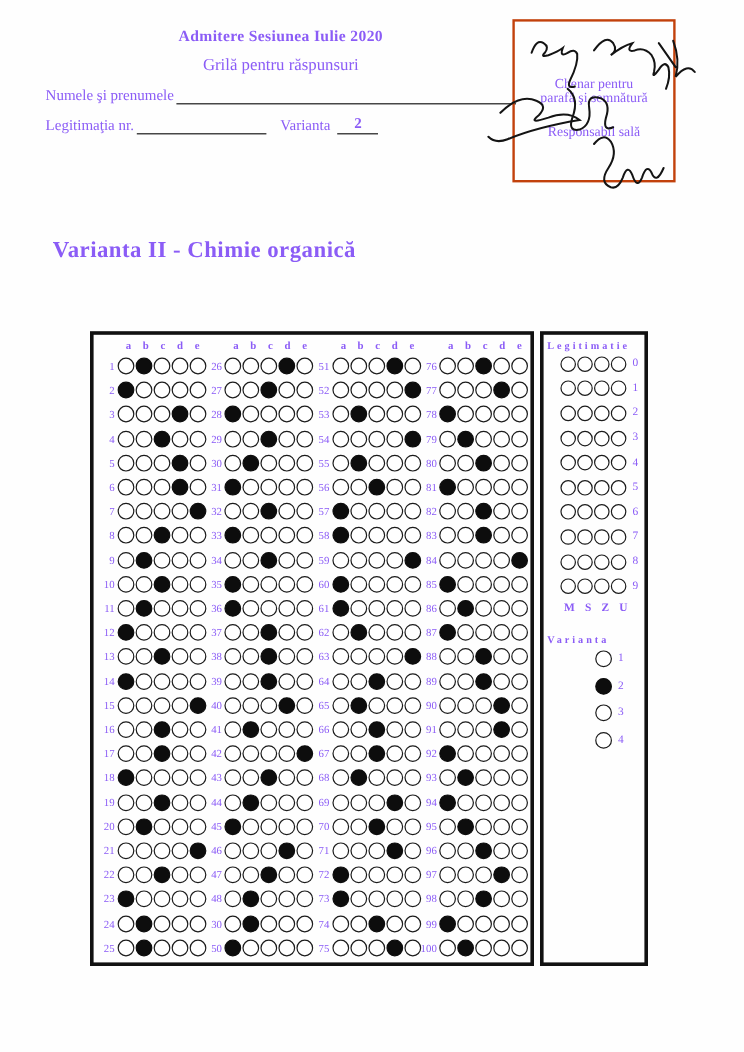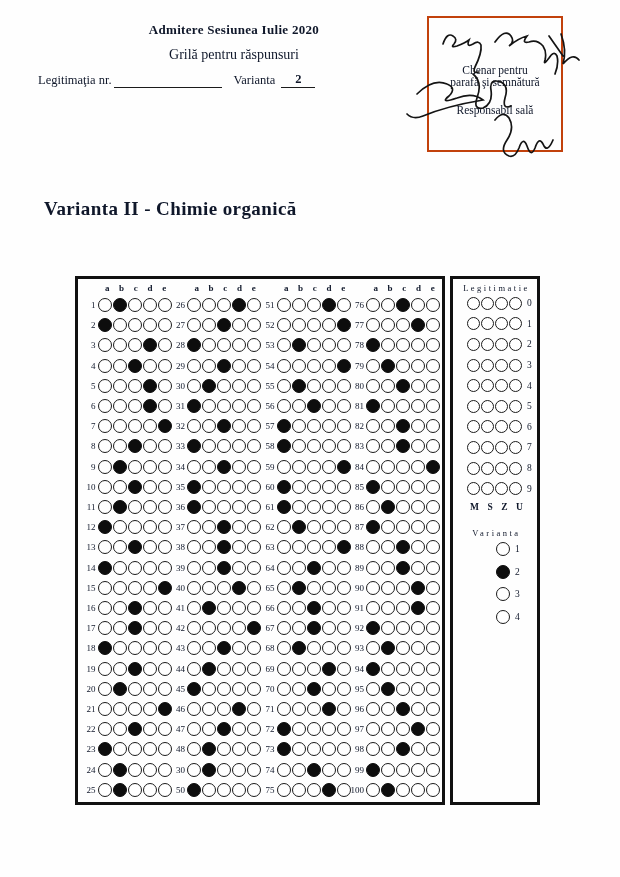--- a/index.html
+++ b/index.html
@@ -1,19 +1,19 @@
 <!DOCTYPE html>
 <html><head>
 <meta charset="utf-8">
 <style>
   * { margin:0; padding:0; box-sizing:border-box; }
   html,body { background:#888; }
   .page {
     position:relative; width:620px; height:877px; margin:0 auto;
-    background:#fefefe; color:#0f172a;
+    background:#fefefe; color:#8b5cf6;
     font-family:"Liberation Serif", serif;
     overflow:hidden;
   }
   
   .header { position:absolute; left:38px; top:22px; width:392px; text-align:center; }
   .h1 { font-weight:bold; font-size:13px; letter-spacing:.3px; }
   .h2 { font-size:14.5px; margin-top:9px; }
   .h3 { font-size:14.5px; margin-top:8px; }
   .h4 { font-size:14px; margin-top:9px; }
   .field-line { margin-top:9px; font-size:12.5px; text-align:left; display:flex; align-items:flex-end; }
@@ -45,39 +45,43 @@
   .bubble {
     width:14px; height:14px; border:1.2px solid #1b1b1b; border-radius:50%;
     margin-left:1px; background:#fff; flex:none;
   }
   .bubble.filled { background:#0d0d0d; border-color:#0d0d0d; }
   
   .right-panel {
     position:absolute; left:450px; top:276px; width:90px; height:529px;
     border:3px solid #111; padding:4px 0 0 7px; font-size:9px;
   }
-  .panel-title { letter-spacing:2.5px; font-size:8.5px; font-weight:normal; text-align:center; margin-left:-4px; }
+  .panel-title { letter-spacing:2.5px; font-size:8.5px; font-weight:bold; text-align:left; margin-left:-4px; }
   .legit-row { display:flex; align-items:center; height:20.6px; margin-left:6px; }
   .legit-row .bubble { width:13px; height:13px; margin-left:1px; }
   .legit-row .digit { margin-left:5px; font-size:9.5px; }
   .mszu { display:flex; justify-content:space-between; width:54px; margin:3px 0 0 10px;
     font-size:9.5px; font-weight:bold; letter-spacing:1px; }
   .variant-block { margin-top:16px; }
   .variant-row { display:flex; align-items:center; justify-content:flex-end; height:22.5px; padding-right:14px; }
   .variant-row .bubble { width:14px; height:14px; }
   .variant-row .v-label { margin-left:5px; width:8px; font-size:9.5px; }
 </style>
 </head>
 <body>
 
 <div class="page">
 
   <div class="header">
     <div class="h1">Admitere Sesiunea Iulie 2020</div>
     <div class="h4">Grilă pentru răspunsuri</div>
+    <div class="field-line">
+      <span>Numele şi prenumele</span>
+      <span class="blank name"></span>
+    </div>
     <div class="field-line">
       <span>Legitimaţia nr.</span>
       <span class="blank legit"></span>
       <span class="variant-word">Varianta</span>
       <span class="variant-val">2</span>
     </div>
   </div>
 
   <div class="stamp-box">
     <div>Chenar pentru</div>

